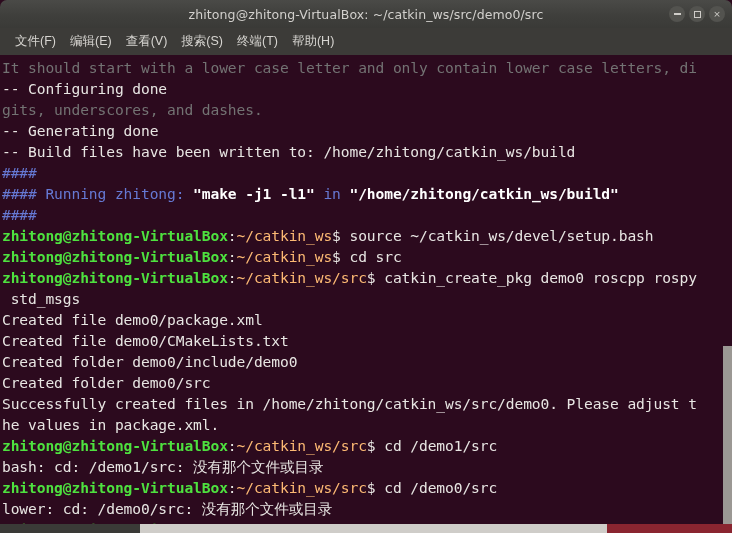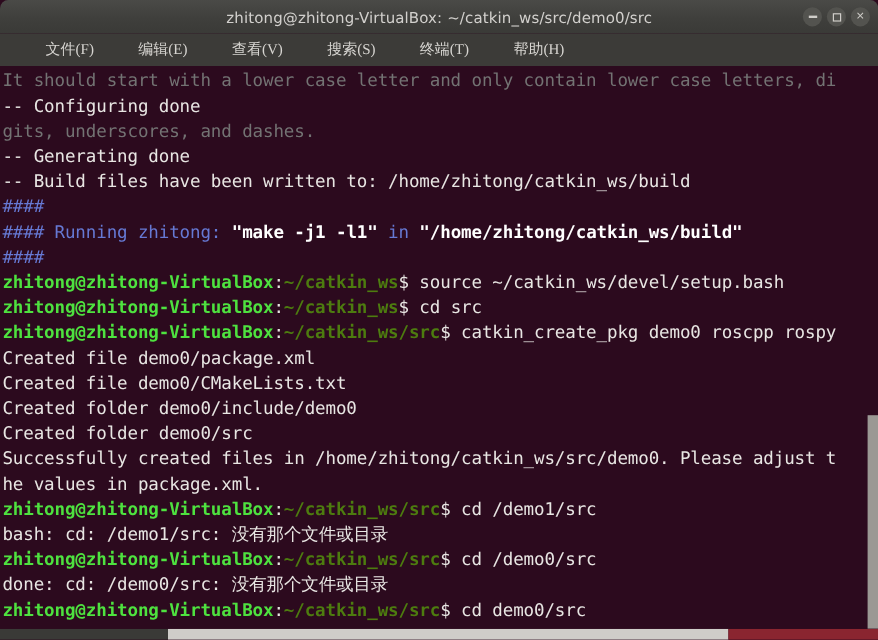--- a/index.html
+++ b/index.html
@@ -85,27 +85,26 @@
   .menubar {
     height: 27px;
     background: #3c3b38;
     flex: 0 0 27px;
     display: flex;
     align-items: center;
     padding-left: 8px;
     box-sizing: border-box;
   }
   .menu-item {
-    font-family: Liberation Serif, serif;
+    font-family: Liberation Sans, sans-serif;
     font-size: 12.5px;
     color: #d7d5d1;
     padding: 2px 7px;
     white-space: nowrap;
     cursor: default;
-    margin-left: 23px;
   }
   
   .terminal {
     flex: 1 1 auto;
     background: #2c0a1e;
     position: relative;
     overflow: hidden;
     padding: 2px 0 0 2px;
     box-sizing: border-box;
   }
@@ -115,21 +114,21 @@
     line-height: 21px;
     height: 21px;
     white-space: pre;
     color: #e8e6e3;
     letter-spacing: -0.1px;
   }
   .c-white   { color: #e8e6e3; }
   .c-yellow  { color: #737373; }
   .c-wbold   { color: #ffffff; font-weight: bold; }
   .c-green   { color: #4ee23f; font-weight: bold; }
-  .c-pathblue{ color: #4d7c0f; font-weight: bold; }
+  .c-pathblue{ color: #fdba74; font-weight: normal; }
   .c-cyanhash{ color: #6679d4; }
   
   .watermark {
     position: absolute;
     right: 8px;
     bottom: 24px;
     font-family: "DejaVu Sans", sans-serif;
     font-size: 13.5px;
     color: #8d7f8a;
     opacity: 0.85;
@@ -196,32 +195,33 @@
     <div class="term-line"><span class="c-yellow">gits, underscores, and dashes.</span></div>
     <div class="term-line"><span class="c-white">-- Generating done</span></div>
     <div class="term-line"><span class="c-white">-- Build files have been written to: /home/zhitong/catkin_ws/build</span></div>
     <div class="term-line"><span class="c-cyanhash">####</span></div>
     <div class="term-line"><span class="c-cyanhash">#### Running zhitong: </span><span class="c-wbold">"make -j1 -l1"</span><span class="c-cyanhash"> in </span><span class="c-wbold">"/home/zhitong/catkin_ws/build"</span></div>
     <div class="term-line"><span class="c-cyanhash">####</span></div>
 
     <div class="term-line"><span class="c-green">zhitong@zhitong-VirtualBox</span><span class="c-white">:</span><span class="c-pathblue">~/catkin_ws</span><span class="c-white">$ source ~/catkin_ws/devel/setup.bash</span></div>
     <div class="term-line"><span class="c-green">zhitong@zhitong-VirtualBox</span><span class="c-white">:</span><span class="c-pathblue">~/catkin_ws</span><span class="c-white">$ cd src</span></div>
     <div class="term-line"><span class="c-green">zhitong@zhitong-VirtualBox</span><span class="c-white">:</span><span class="c-pathblue">~/catkin_ws/src</span><span class="c-white">$ catkin_create_pkg demo0 roscpp rospy</span></div>
+    <div class="term-line"><span class="c-white"> std_msgs</span></div>
 
     <div class="term-line"><span class="c-white">Created file demo0/package.xml</span></div>
     <div class="term-line"><span class="c-white">Created file demo0/CMakeLists.txt</span></div>
     <div class="term-line"><span class="c-white">Created folder demo0/include/demo0</span></div>
     <div class="term-line"><span class="c-white">Created folder demo0/src</span></div>
     <div class="term-line"><span class="c-white">Successfully created files in /home/zhitong/catkin_ws/src/demo0. Please adjust t</span></div>
     <div class="term-line"><span class="c-white">he values in package.xml.</span></div>
 
     <div class="term-line"><span class="c-green">zhitong@zhitong-VirtualBox</span><span class="c-white">:</span><span class="c-pathblue">~/catkin_ws/src</span><span class="c-white">$ cd /demo1/src</span></div>
     <div class="term-line"><span class="c-white">bash: cd: /demo1/src: 没有那个文件或目录</span></div>
     <div class="term-line"><span class="c-green">zhitong@zhitong-VirtualBox</span><span class="c-white">:</span><span class="c-pathblue">~/catkin_ws/src</span><span class="c-white">$ cd /demo0/src</span></div>
-    <div class="term-line"><span class="c-white">done: cd: /demo0/src: 没有那个文件或目录</span></div>
+    <div class="term-line"><span class="c-white">lower: cd: /demo0/src: 没有那个文件或目录</span></div>
     <div class="term-line"><span class="c-green">zhitong@zhitong-VirtualBox</span><span class="c-white">:</span><span class="c-pathblue">~/catkin_ws/src</span><span class="c-white">$ cd demo0/src</span></div>
 
 
     <div class="scrollbar">
       <div class="scroll-thumb"></div>
     </div>
   </div>
 
   <div class="bottom-strip">
     <div class="bs-dark"></div>

